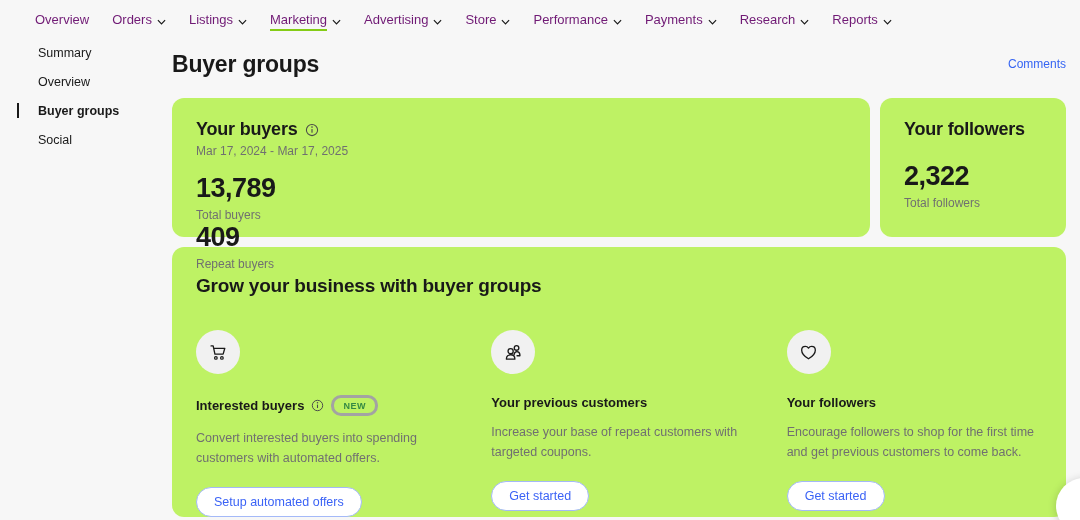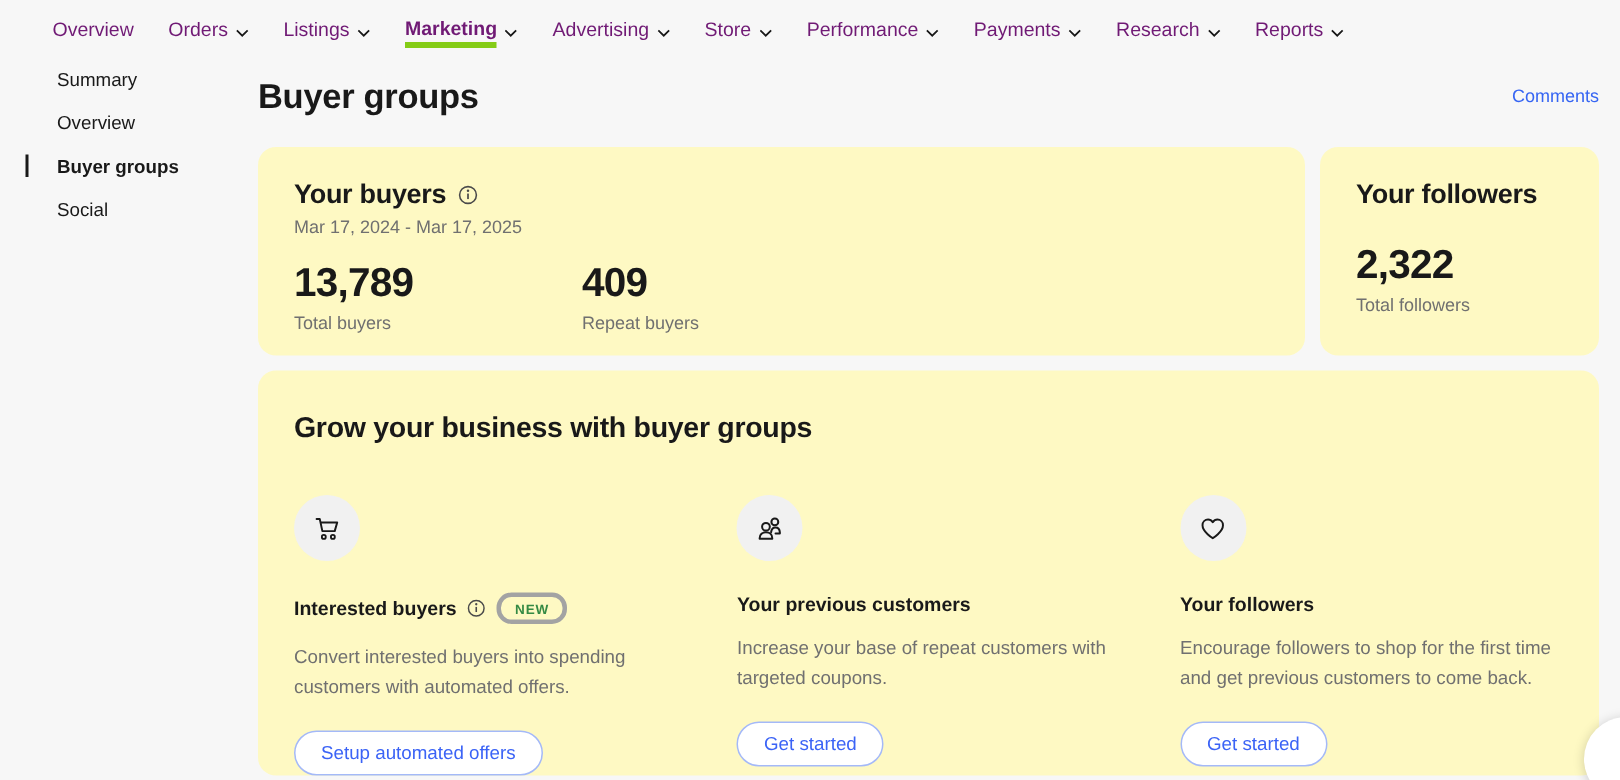--- a/index.html
+++ b/index.html
@@ -15,21 +15,21 @@
   .topnav {
     position: absolute; top: 0; left: 0; right: 0; height: 32px;
     display: flex; align-items: center; gap: 23px;
     padding: 10px 0 0 35px;
   }
   .nav-item {
     display: flex; align-items: center; gap: 5px;
     font-size: 13px; color: #701a75; cursor: pointer; white-space: nowrap;
   }
   .nav-item .lbl { padding-bottom: 2px; border-bottom: 2px solid transparent; }
-  .nav-item.active .lbl { font-weight: bold; border-bottom: 4px solid #84cc16; }
+  .nav-item.active .lbl { font-weight: normal; border-bottom: 2px solid #84cc16; }
   .chev { width: 9px; height: 6px; margin-top: 1px; }
 
   
   .sidebar { position: absolute; top: 38px; left: 0; width: 172px; }
   .side-item {
     position: relative; height: 29px; display: flex; align-items: center;
     padding-left: 38px; font-size: 12.5px; cursor: pointer;
   }
   .side-item.active { font-weight: bold; }
   .side-item .bar {
@@ -40,32 +40,32 @@
 
   
   .main { position: absolute; left: 172px; top: 40px; width: 894px; }
   .main-header {
     margin-top: 8px; height: 32px;
     display: flex; align-items: center; justify-content: space-between;
   }
   .page-title { font-size: 23px; font-weight: bold; letter-spacing: -0.2px; }
   .comments-link { font-size: 12px; color: #3665f3; cursor: pointer; text-align: center; }
 
-  .card { background: #fef9c3; border-radius: 12px; }
+  .card { background: #bef264; border-radius: 12px; }
 
   .cards-row { display: flex; gap: 10px; margin-top: 18px; }
   .buyers-card { flex: 1; height: 139px; padding: 21px 24px; }
   .followers-card { width: 186px; height: 139px; padding: 21px 24px; }
 
   .card-title-row { display: flex; align-items: center; gap: 7px; }
   .card-title { font-size: 18px; font-weight: bold; letter-spacing: -0.2px; }
   .info-icon { width: 14px; height: 14px; display: inline-block; }
   .date-range { font-size: 12px; color: #707070; margin-top: 4px; }
 
-  .stats-row { display: flex; margin-top: 15px; }
+  .stats-row { display: flex; margin-top: 15px; flex-direction: column; }
   .stat { width: 192px; }
   .stat-value { font-size: 27px; font-weight: bold; letter-spacing: -0.5px; }
   .stat-label { font-size: 12px; color: #707070; margin-top: 4px; }
   .followers-card .stat-value { margin-top: 21px; }
 
   
   .grow-card { margin-top: 10px; height: 270px; padding: 28px 24px; }
   .grow-title { font-size: 19px; font-weight: bold; letter-spacing: -0.2px; }
   .grow-subtitle { font-size: 13px; color: #707070; margin-top: 7px; }
   .columns { display: grid; grid-template-columns: 1fr 1fr 1fr; gap: 40px; margin-top: 33px; }

